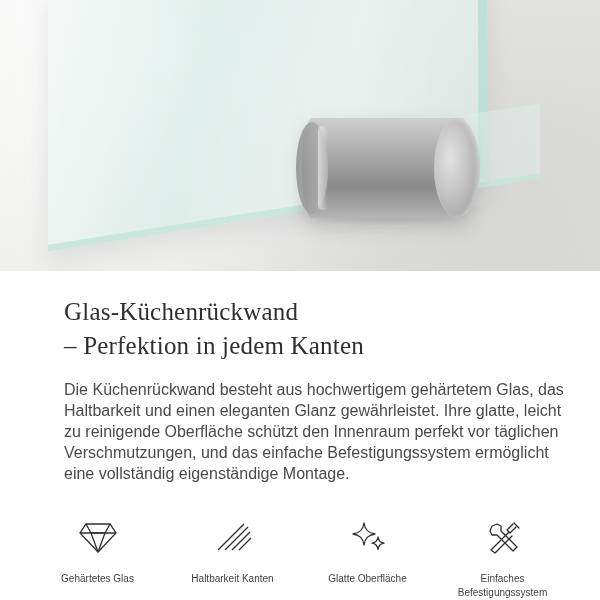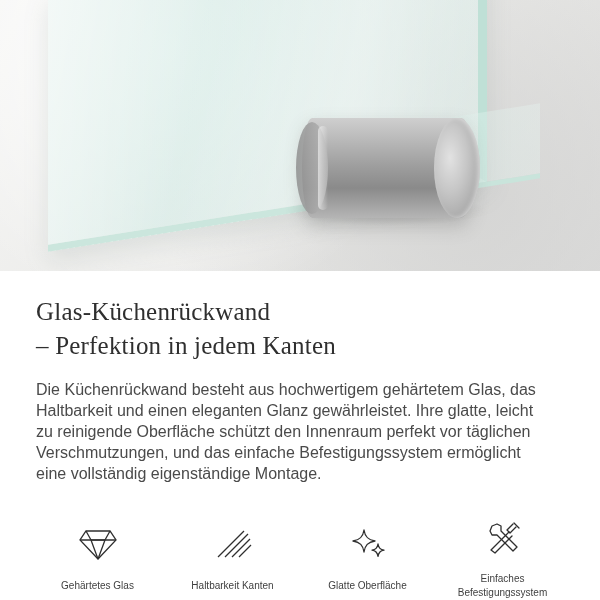--- a/index.html
+++ b/index.html
@@ -130,20 +130,21 @@
     top: 196px;
     width: 205px;
     height: 30px;
     background: radial-gradient(ellipse at 50% 50%, rgba(120,120,120,0.30) 0%, rgba(120,120,120,0) 70%);
   }
 
   
   .content {
     padding: 24px 36px 0 36px;
     box-sizing: border-box;
+    margin-left: 28px;
   }
   .headline {
     font-family: "Liberation Serif", serif;
     font-size: 25px;
     line-height: 34px;
     color: #2f2f2f;
     font-weight: 400;
     margin: 0 0 16px 0;
     letter-spacing: .2px;
   }
@@ -153,21 +154,21 @@
     line-height: 21px;
     color: #4a4a4a;
     margin: 0;
     max-width: 510px;
   }
 
   
   .features {
     display: flex;
     justify-content: space-between;
-    align-items: center;
+    align-items: flex-start;
     padding: 34px 30px 0 30px;
     box-sizing: border-box;
   }
   .feature {
     width: 140px;
     text-align: center;
     color: #3b3b3b;
   }
   .feature-icon {
     height: 40px;

